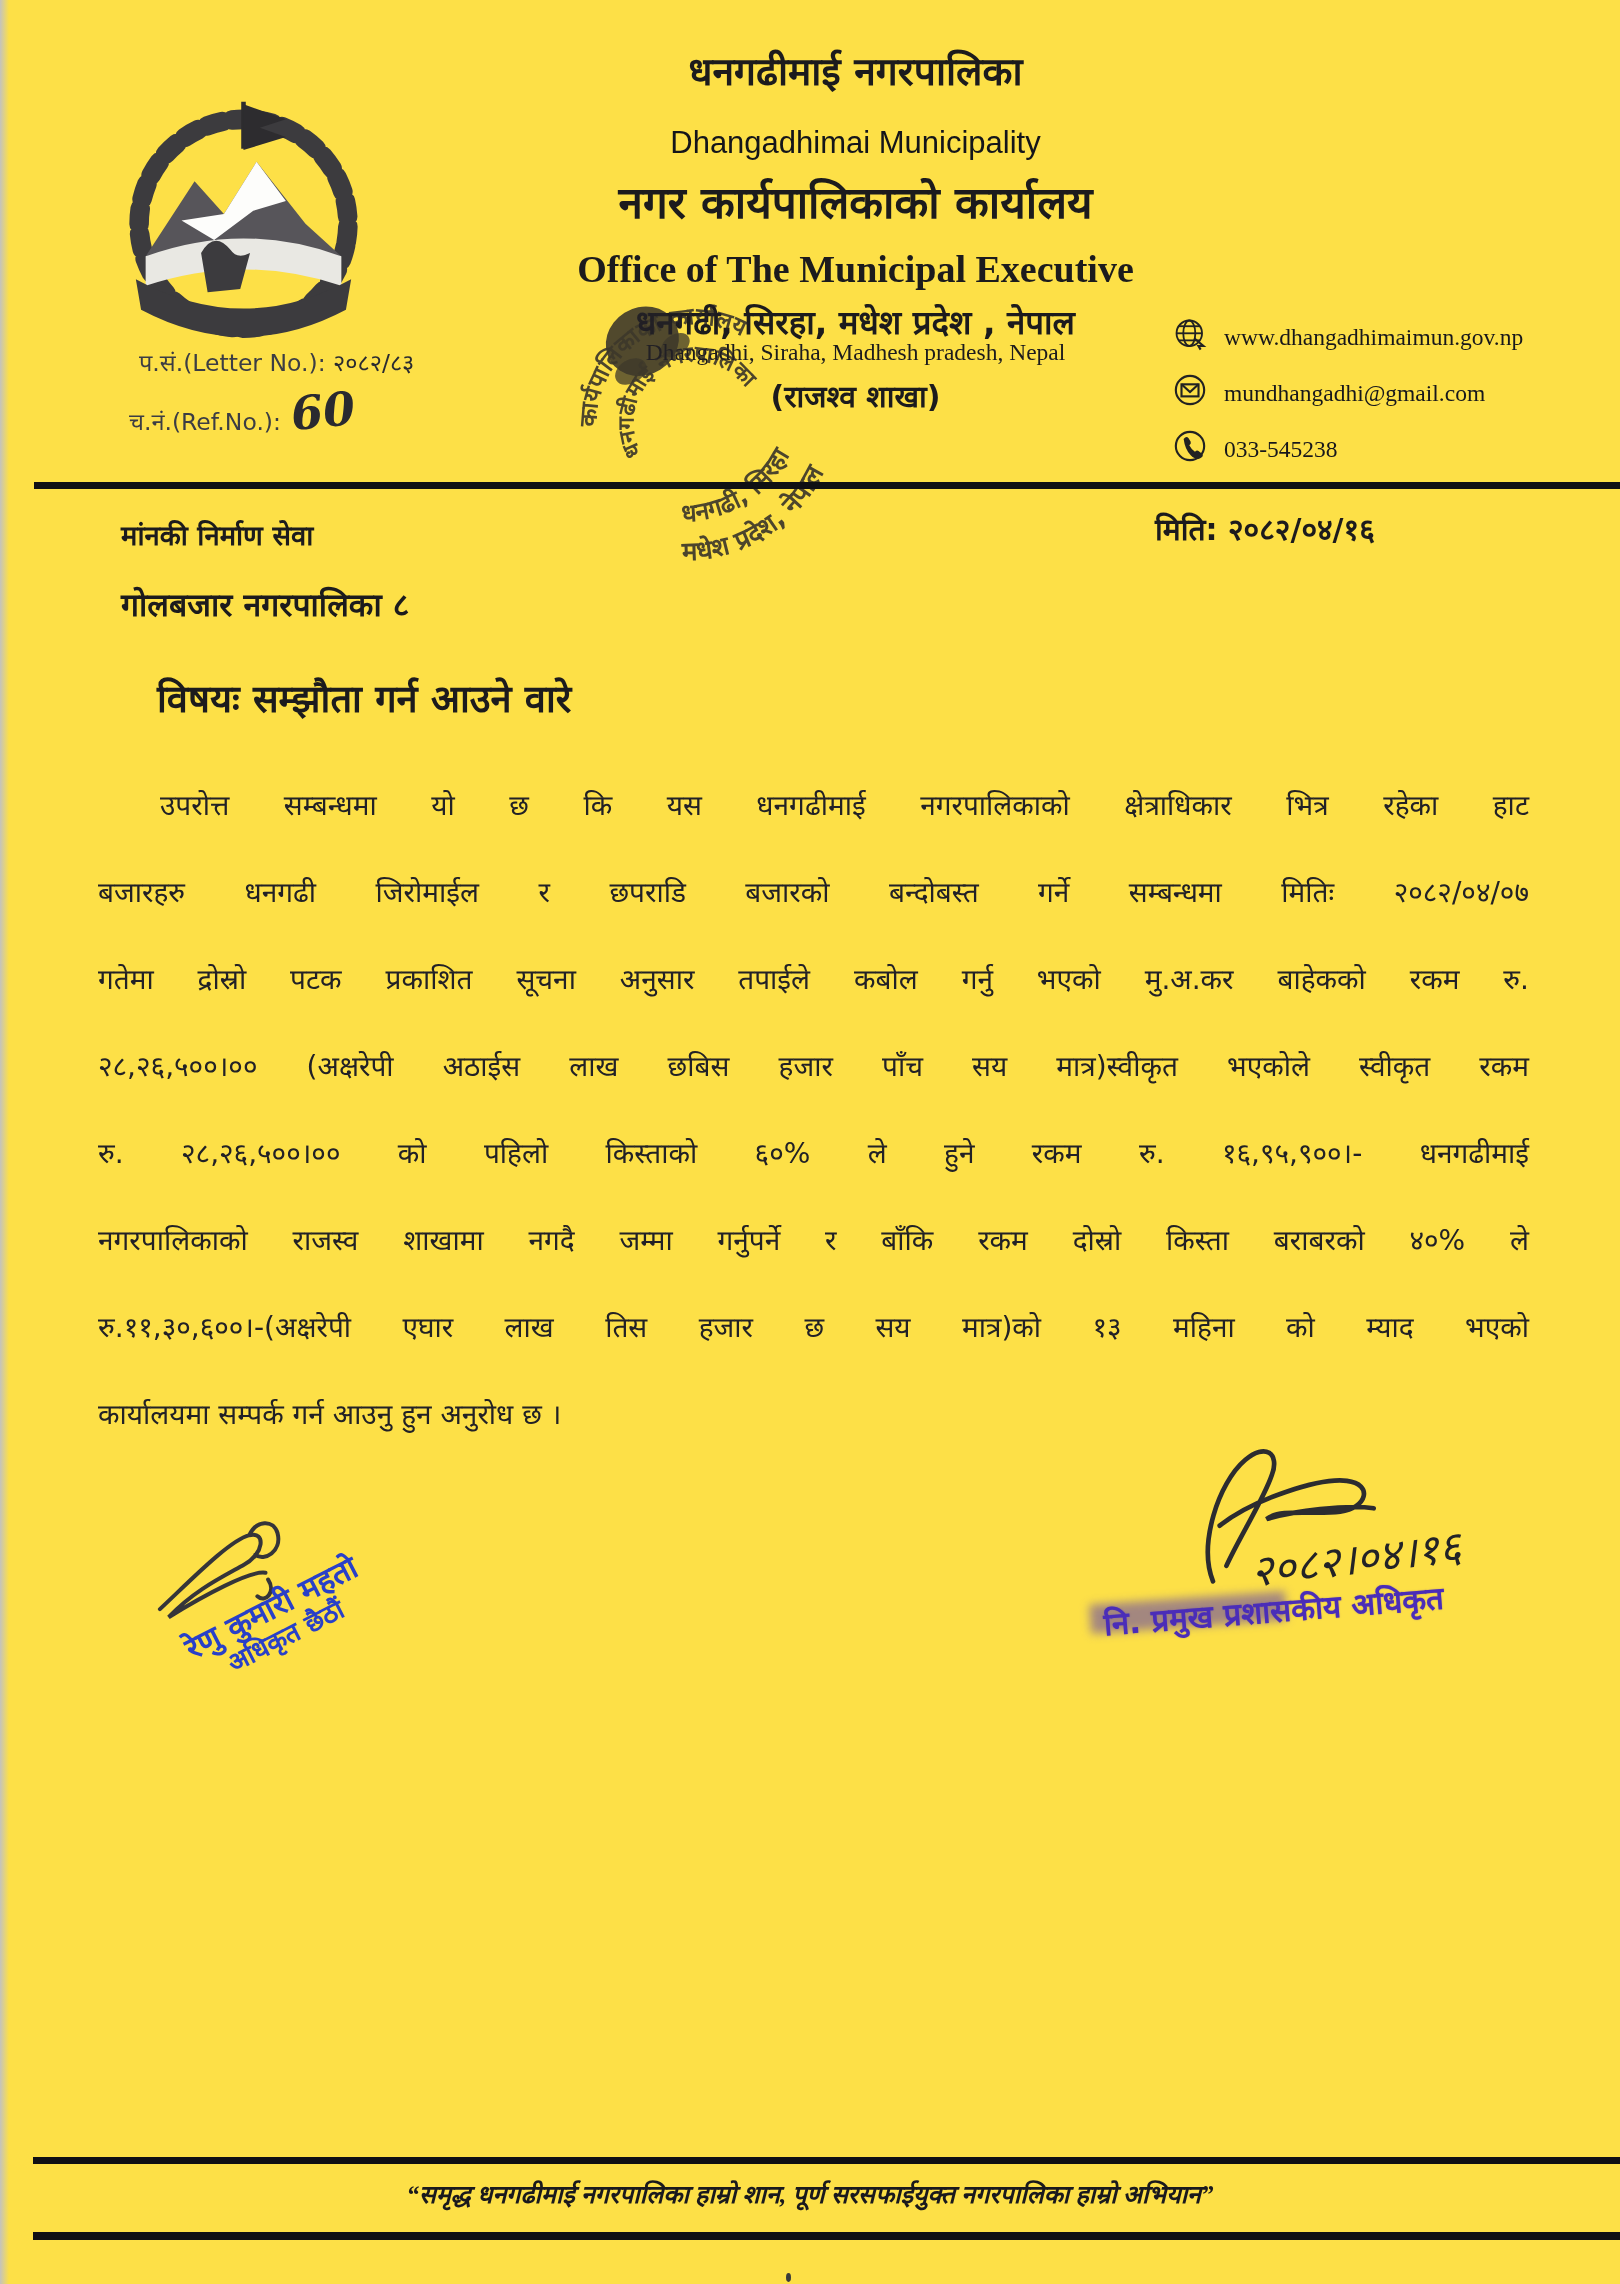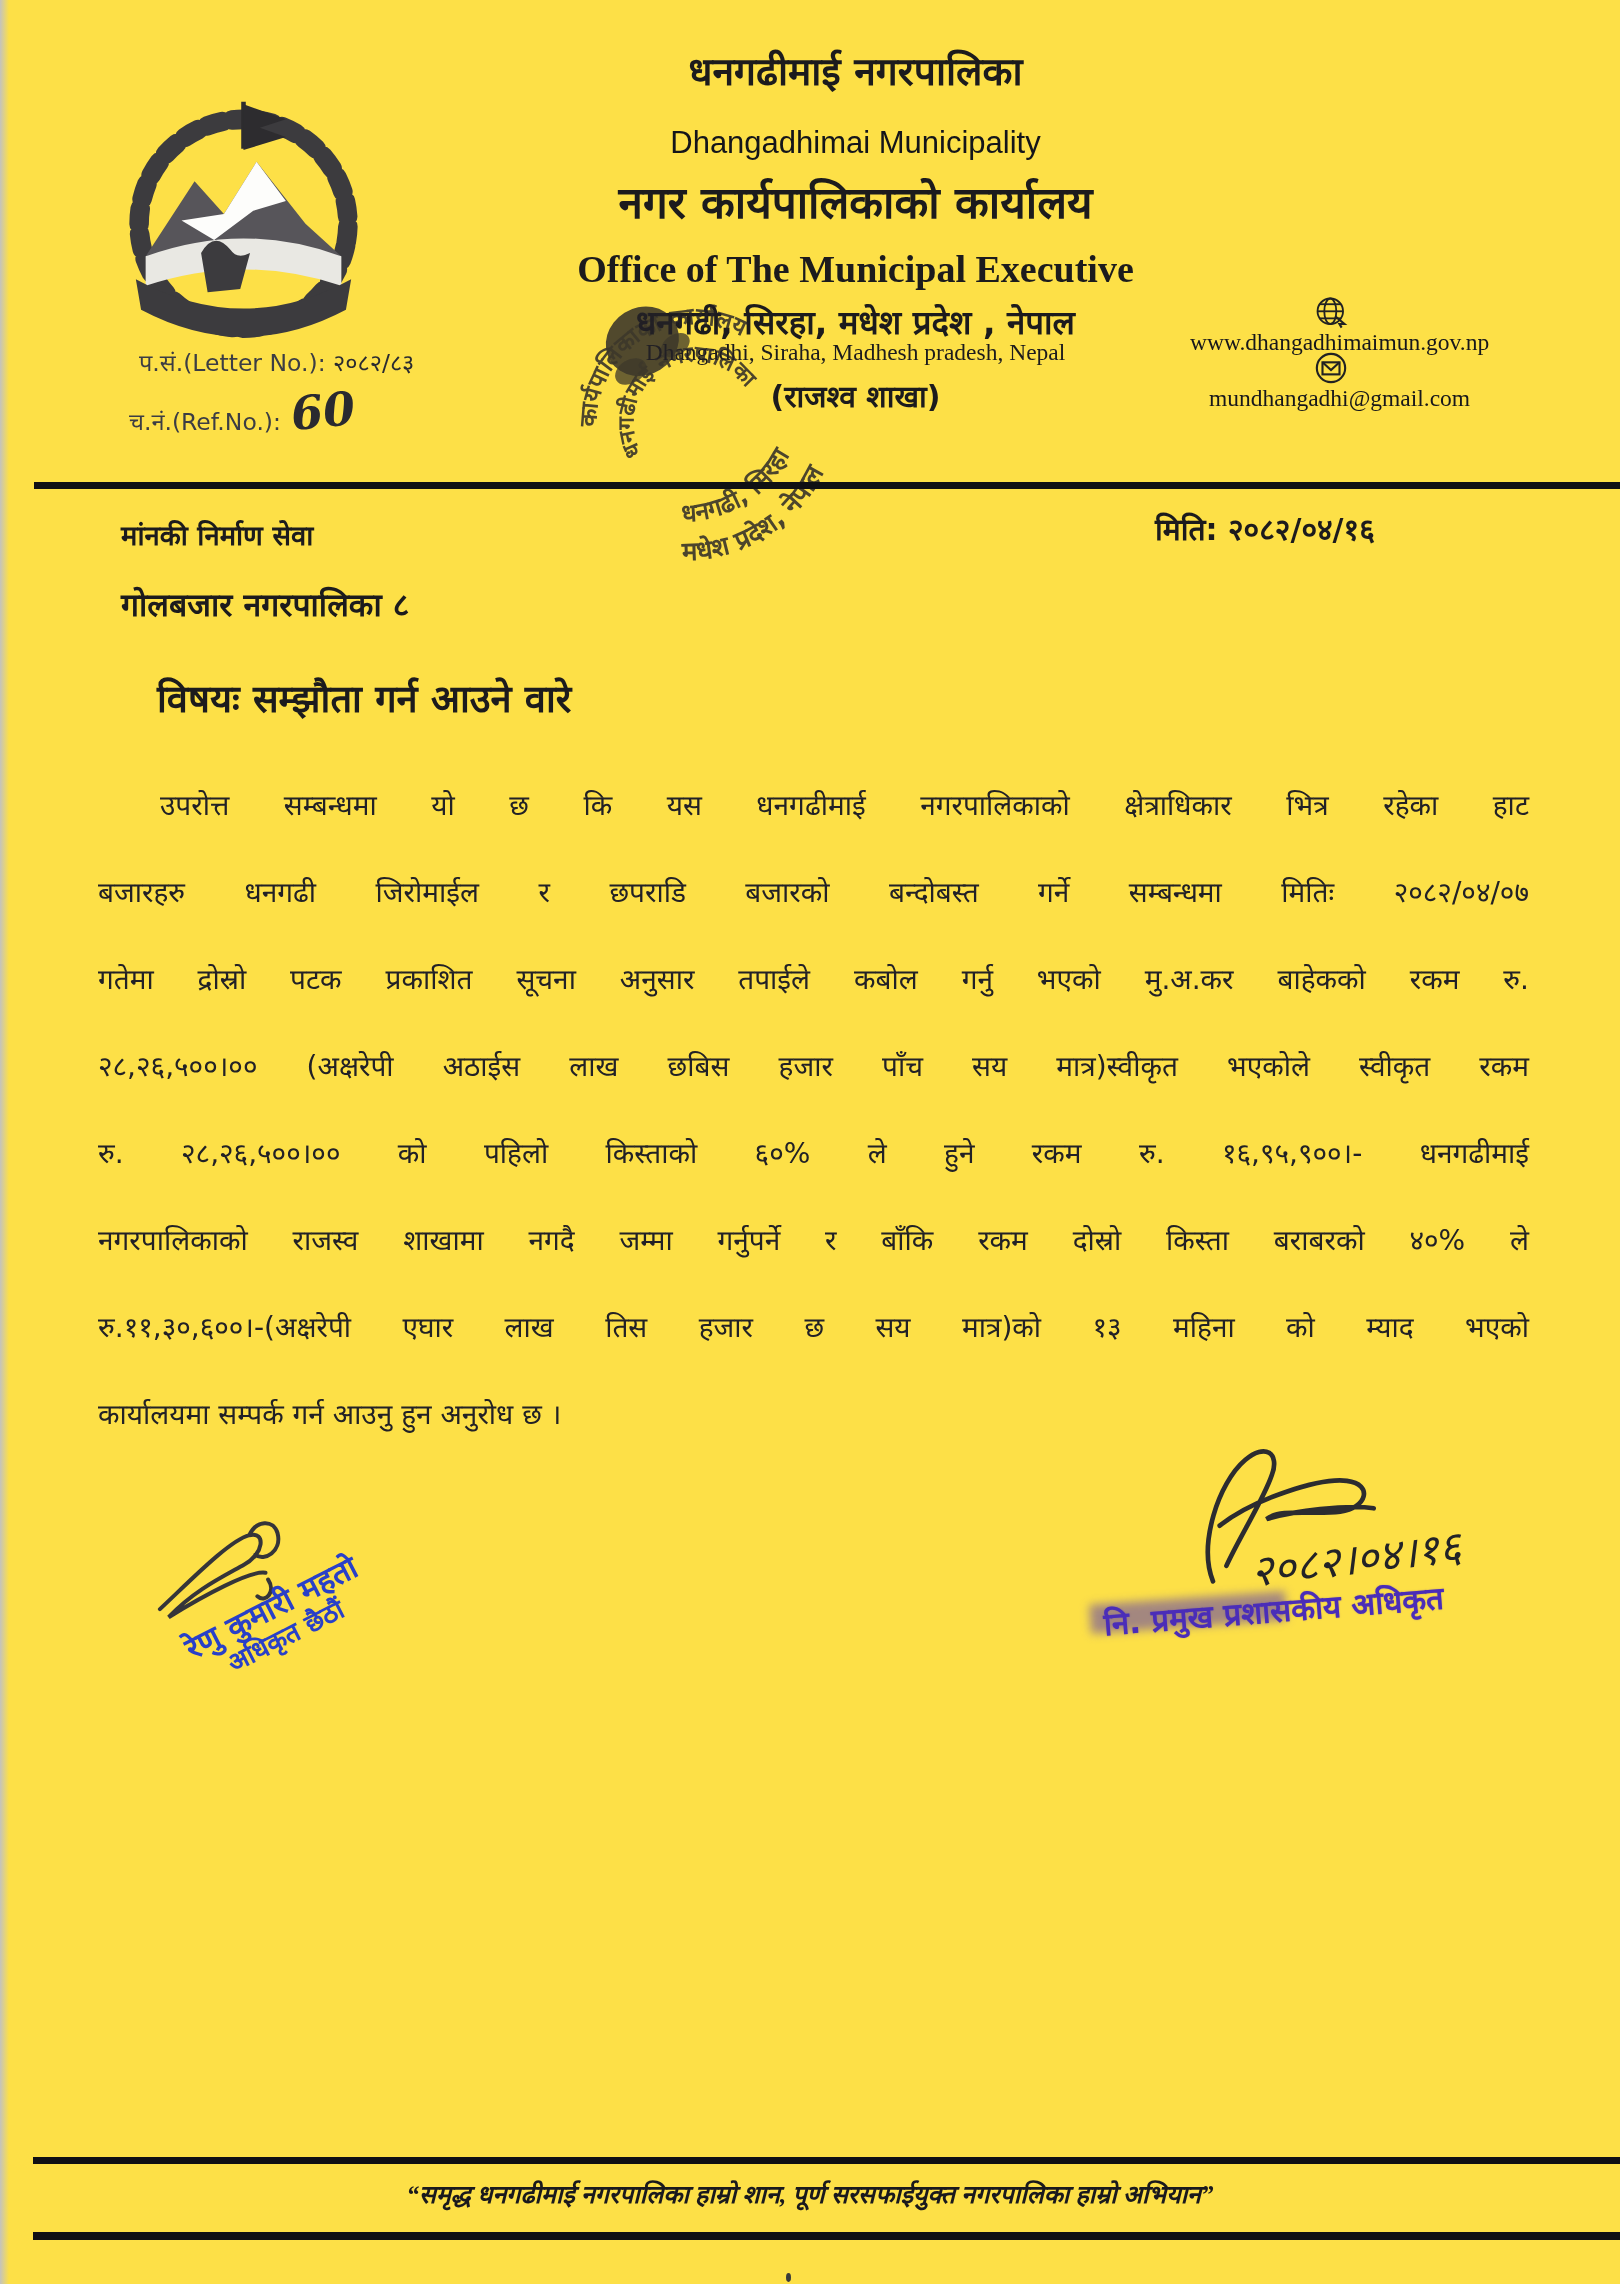--- a/index.html
+++ b/index.html
@@ -18,21 +18,21 @@
   .h-np4{top:375px;font-size:30px;font-weight:700;}
   .emblem{position:absolute;left:90px;top:90px;width:307px;height:274px;}
   .round-stamp{position:absolute;left:520px;top:248px;width:350px;height:350px;opacity:.88;}
   .meta-left{position:absolute;font-size:23.5px;color:#3c3d44;white-space:nowrap;}
   .letter-no{left:139px;top:346px;}
   .ref-no{left:129px;top:405px;}
   .np-val{color:#2a2b31;}
   .ref-hand{position:absolute;left:291px;top:384px;font-size:46px;font-style:italic;
             font-family:"DejaVu Serif",serif;color:#2a2a30;transform:rotate(-6deg);font-weight:700;}
   .contact{position:absolute;left:1173px;top:295px;}
-  .contact-row{display:flex;align-items:center;height:56px;flex-direction:column;}
+  .contact-row{display:flex;align-items:flex-end;height:56px;}
   .contact-row svg{width:34px;height:34px;flex:0 0 34px;}
   .contact-row span{margin-left:17px;font-size:23.5px;font-family:"Liberation Serif",serif;color:#17171b;white-space:nowrap;}
   .rule{position:absolute;background:#101014;}
   .rule-top{left:34px;top:482px;width:1587px;height:7.2px;}
   
   .recipient1{position:absolute;left:121px;top:516px;font-size:27.4px;font-weight:700;}
   .date-line{position:absolute;left:1155px;top:508px;font-size:30px;font-weight:700;white-space:nowrap;}
   .recipient2{position:absolute;left:121px;top:582px;font-size:32px;font-weight:700;}
   .subject{position:absolute;left:157px;top:671px;width:1464px;text-align:left;
            font-size:38px;font-weight:700;white-space:nowrap;}
@@ -136,20 +136,27 @@
       <span>www.dhangadhimaimun.gov.np</span>
     </div>
     <div class="contact-row">
       <svg viewBox="0 0 48 48" fill="none" stroke="#222" stroke-width="3">
         <circle cx="24" cy="24" r="20"></circle>
         <rect x="12" y="16" width="24" height="17"></rect>
         <path d="M12,16 L24,27 L36,16"></path>
       </svg>
       <span>mundhangadhi@gmail.com</span>
     </div>
+    <div class="contact-row">
+      <svg viewBox="0 0 48 48">
+        <circle cx="24" cy="24" r="20" fill="none" stroke="#222" stroke-width="3"></circle>
+        <path d="M15,14 q4,-5 7,-1 l3,5 q1,3 -2,5 q3,6 8,9 q3,-3 5,-1 l5,4 q3,3 -2,6 q-6,4 -14,-4 q-8,-8 -10,-23 z" fill="#222"></path>
+      </svg>
+      <span>033-545238</span>
+    </div>
   </div>
 
   <div class="rule rule-top"></div>
 
   <div class="recipient1">मांनकी निर्माण सेवा</div>
   <div class="date-line">मिति: २०८२/०४/१६</div>
   <div class="recipient2">गोलबजार नगरपालिका ८</div>
 
   <div class="subject">विषयः सम्झौता गर्न आउने वारे</div>
 

